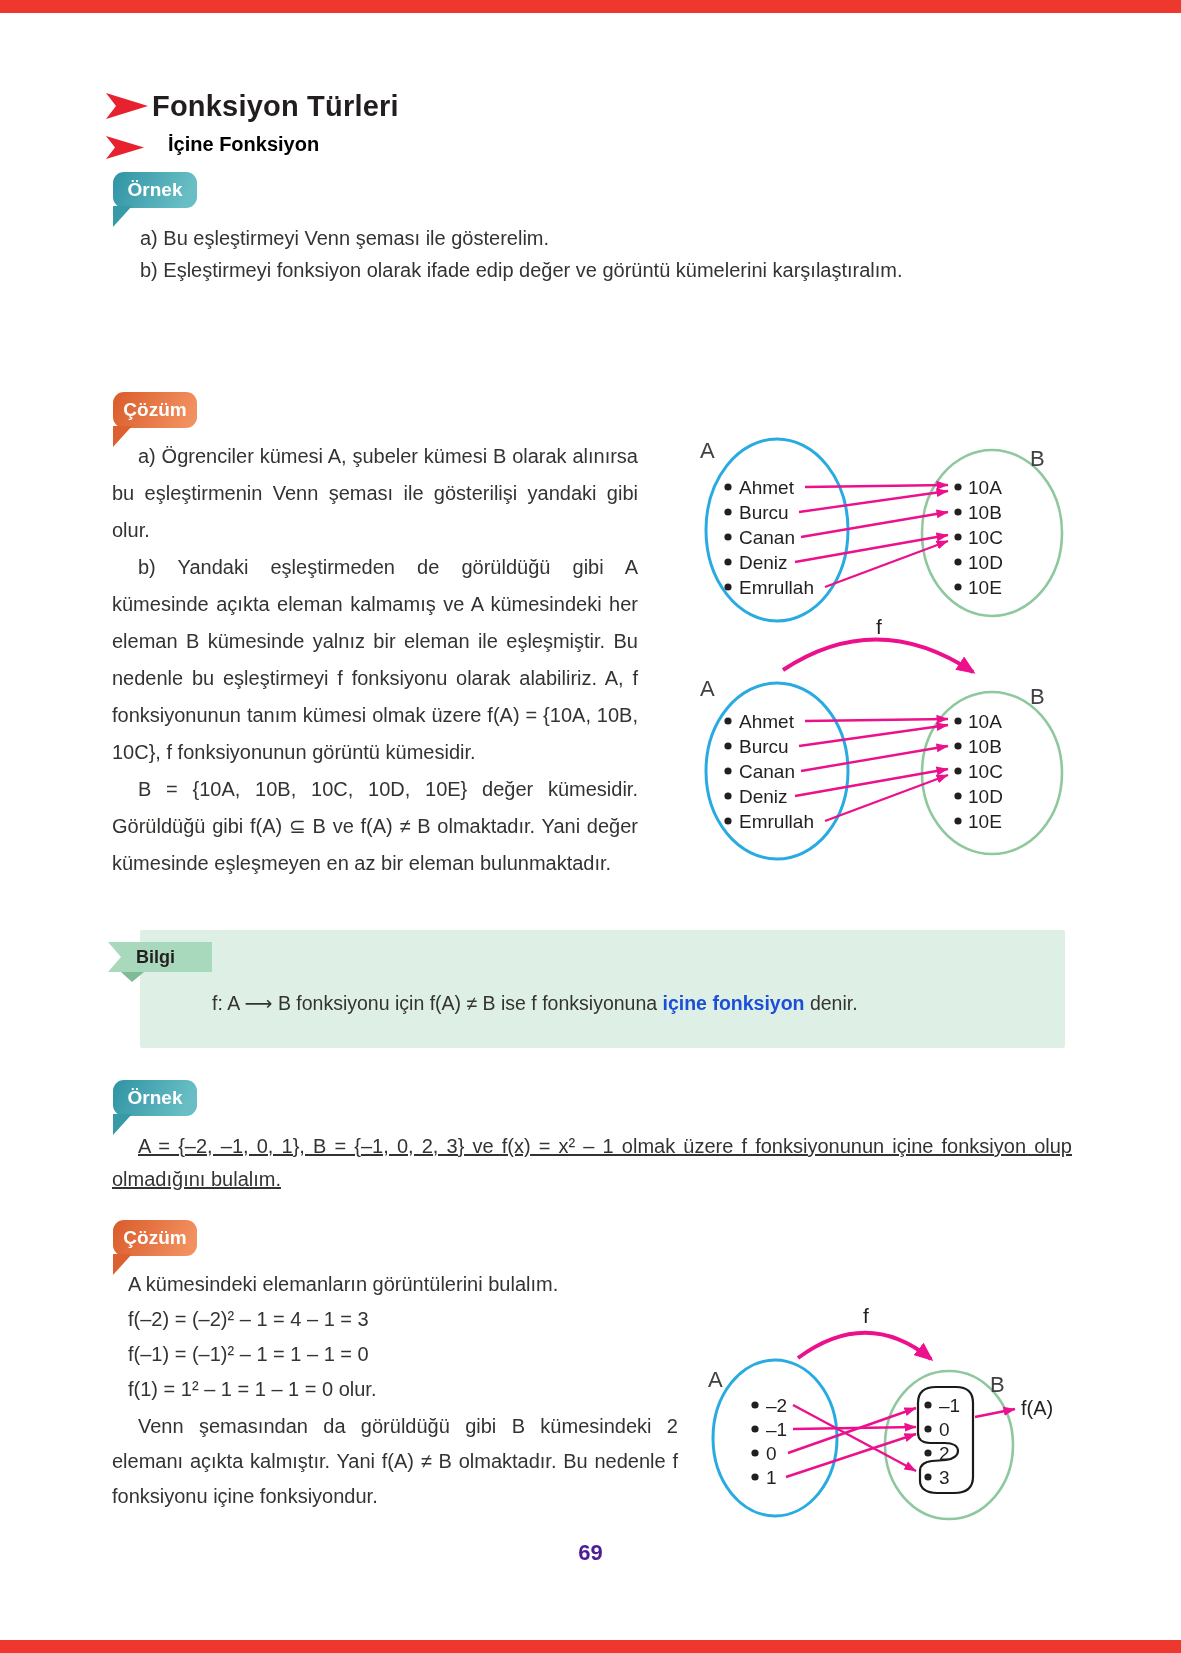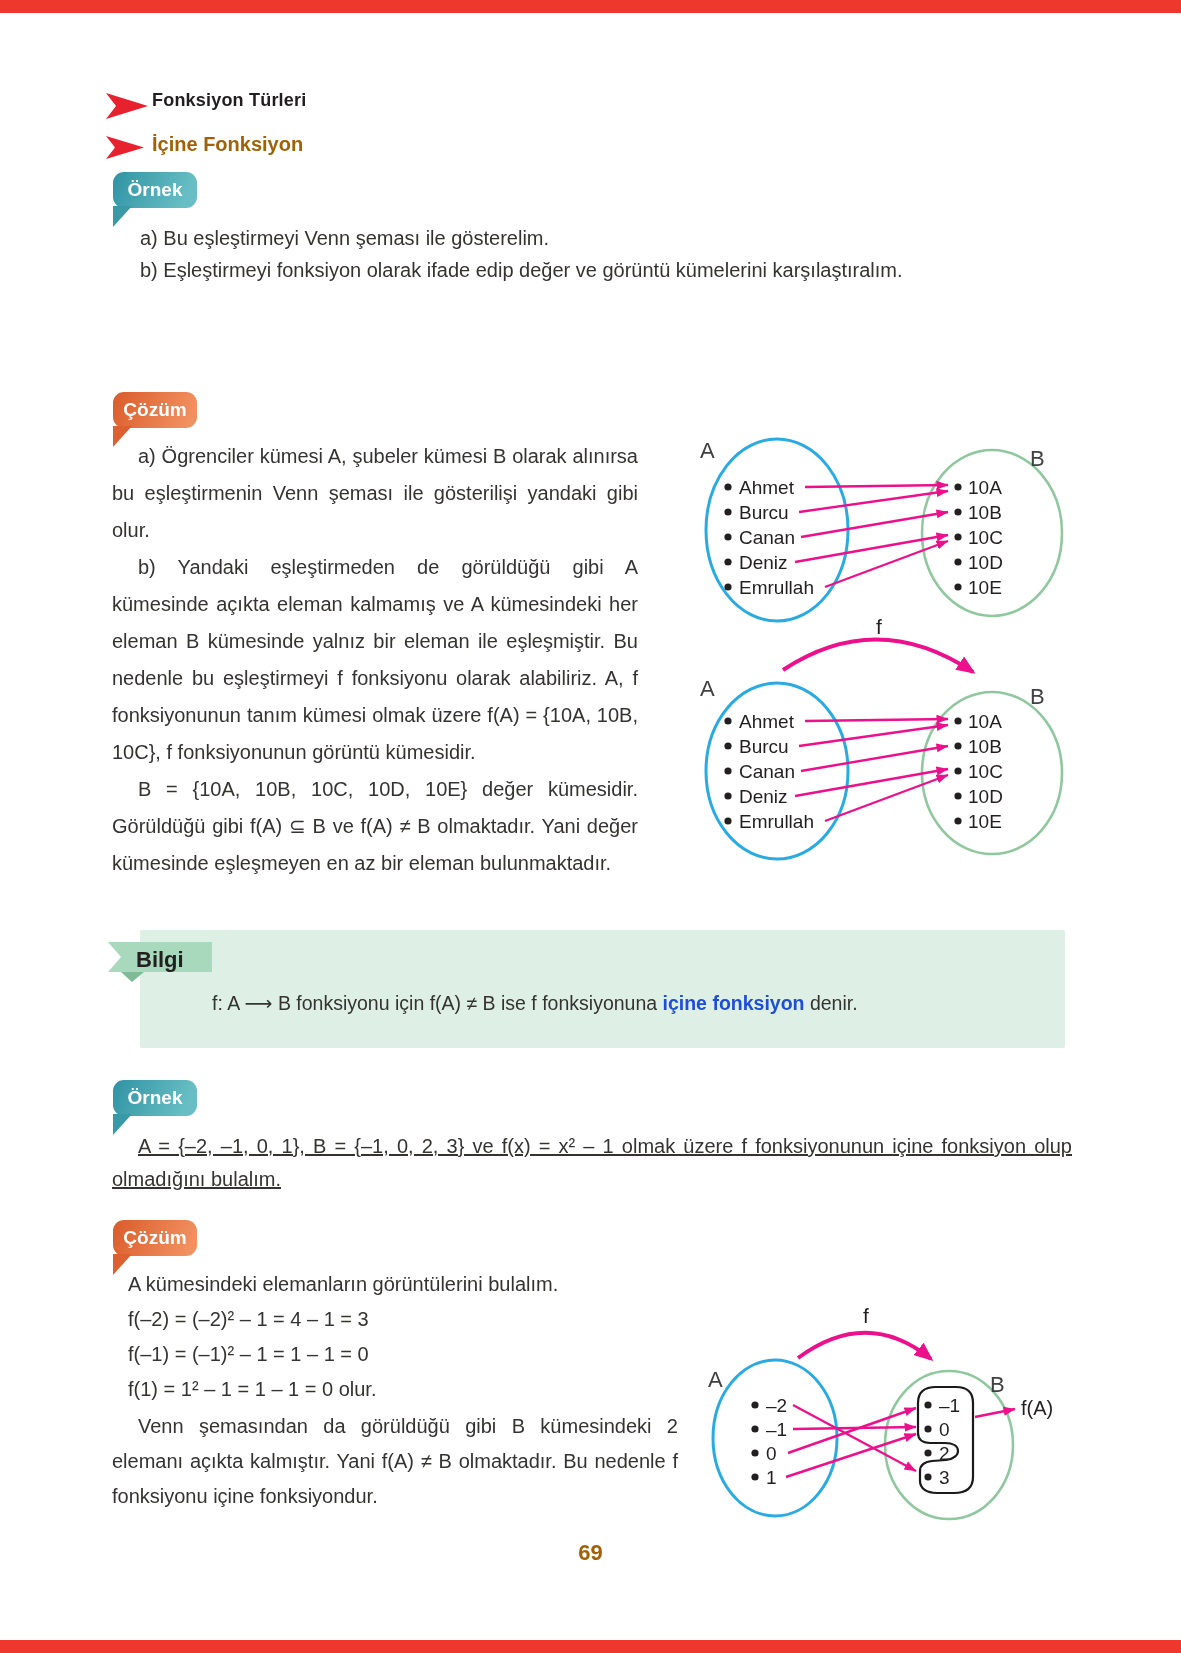--- a/index.html
+++ b/index.html
@@ -6,22 +6,22 @@
   .page{
     position:relative;width:1181px;height:1653px;background:#ffffff;overflow:hidden;
     font-family:"Liberation Sans","DejaVu Sans",sans-serif;color:#353331;
   }
   .bar{position:absolute;left:0;width:1181px;height:13px;background:#ee382d;}
   .bar.top{top:0;}
   .bar.bottom{top:1640px;}
 
   .abs{position:absolute;}
 
-  .title1{left:152px;top:90px;font-size:18px;font-weight:bold;color:#221e1f;letter-spacing:.2px;}
-  .title2{left:152px;top:133px;font-size:20px;font-weight:bold;color:#a16207;}
+  .title1{left:152px;top:90px;font-size:29px;font-weight:bold;color:#221e1f;letter-spacing:.2px;}
+  .title2{left:168px;top:133px;font-size:20px;font-weight:bold;color:#000000;}
 
   .badge{
     position:absolute;width:84px;height:36px;border-radius:11px;
     display:flex;align-items:center;justify-content:center;
     color:#fff;font-weight:bold;font-size:19px;
   }
   .badge::after{
     content:'';position:absolute;left:0;top:34px;width:0;height:0;
     border-right:19px solid transparent;
   }
@@ -34,32 +34,32 @@
   .just{text-align:justify;}
   .ind{text-indent:26px;}
 
   .ex1{left:112px;top:222px;width:960px;}
   .ex1 .item{margin-left:28px;text-indent:0;}
 
   .sol1{left:112px;top:438px;width:526px;}
   .sol1 p{margin:0;line-height:37px;}
 
   .infobox{left:140px;top:930px;width:925px;height:118px;background:#def0e6;border-radius:2px;}
-  .ribbon-label{left:136px;top:947px;font-size:22px;font-weight:bold;color:#231f20;}
+  .ribbon-label{left:136px;top:947px;font-size:18px;font-weight:bold;color:#231f20;}
   .info-text{left:212px;top:992px;font-size:19.5px;color:#353331;}
   .info-text b{color:#1d4ed8;}
 
   .ex2{left:112px;top:1130px;width:960px;line-height:33px;text-decoration:underline;}
 
   .sol2{left:128px;top:1266px;width:580px;font-size:20px;}
   .sol2 .line{line-height:35px;}
   .sol2 .intro{line-height:36px;}
   .sol2 p.conc{margin:2px 0 0 -16px;width:566px;line-height:35px;}
 
-  .pagenum{left:0;top:1540px;width:1181px;text-align:center;font-size:22px;font-weight:bold;color:#a16207;}
+  .pagenum{left:0;top:1540px;width:1181px;text-align:center;font-size:22px;font-weight:bold;color:#4c1d95;}
 
   svg{position:absolute;overflow:visible;}
   svg text{font-family:"Liberation Sans","DejaVu Sans",sans-serif;fill:#231f20;}
   .setlbl{font-size:22px;fill:#414042;}
   .itemtxt{font-size:19px;}
   .flabel{font-size:21px;}
   .ellA{fill:none;stroke:#29abe2;stroke-width:3px;}
   .ellB{fill:none;stroke:#8fc89e;stroke-width:2.6px;}
   .map{stroke:#ec108d;stroke-width:2.4px;fill:none;}
   .fcurve{stroke:#ec108d;stroke-width:4px;fill:none;}

